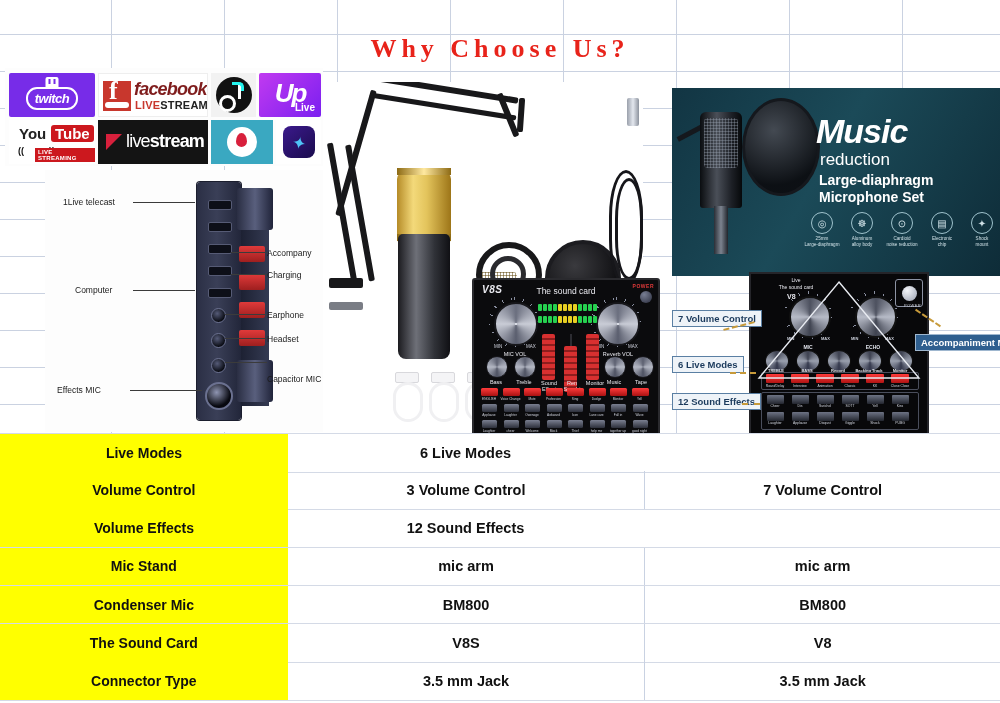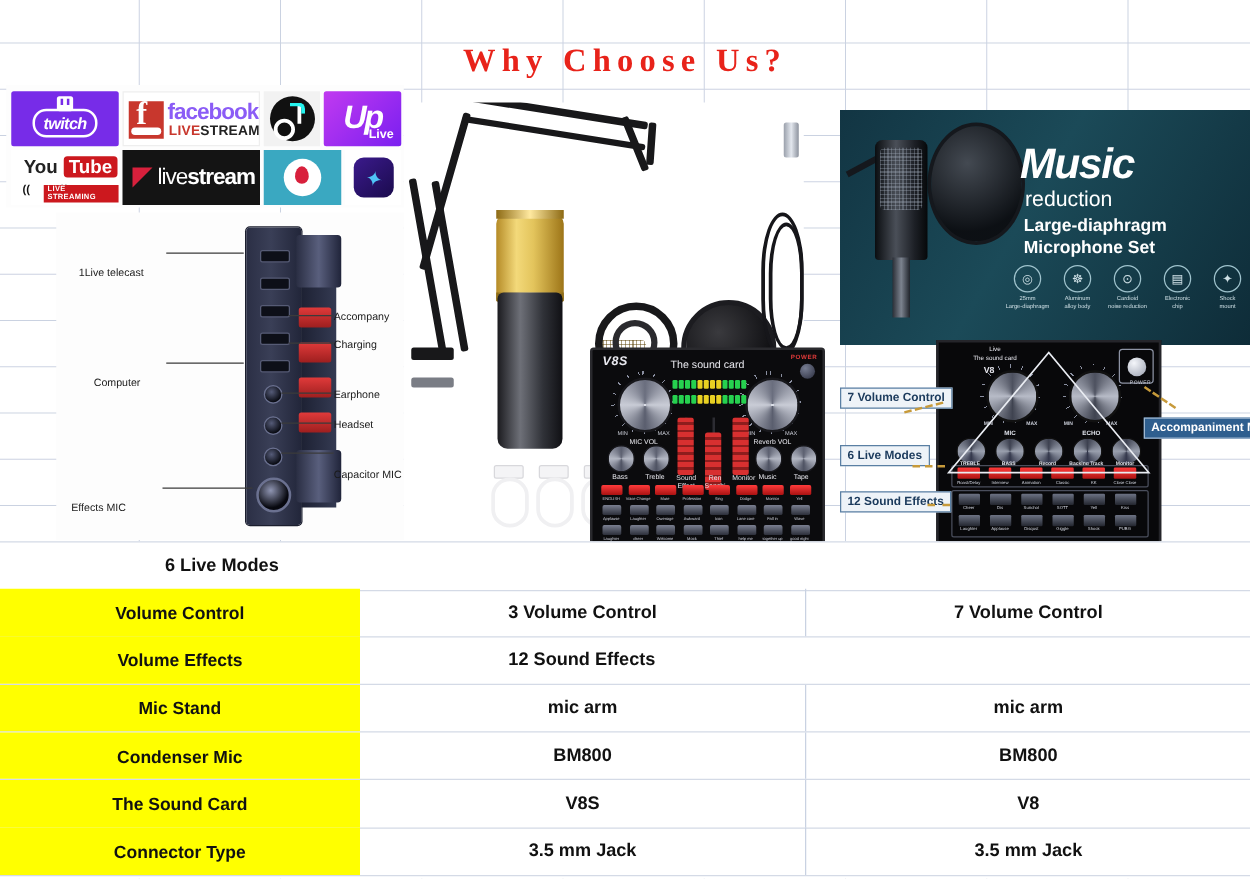--- a/index.html
+++ b/index.html
@@ -56,21 +56,21 @@
   .lg-fb{left:93px;top:5px;width:110px;height:44px;background:#fff;
          border:1px solid #eee;}
   .fb-film{position:absolute;left:4px;top:7px;width:28px;height:30px;
            background:#c8372d;}
   .fb-film:before{content:"f";position:absolute;left:6px;top:-5px;
            font-size:26px;font-weight:700;color:#fff;
            font-family:"Liberation Serif",serif;}
   .fb-film:after{content:"";position:absolute;left:2px;bottom:3px;width:24px;height:6px;
            background:#fff;border-radius:3px;}
   .fb-name{position:absolute;left:35px;top:5px;font-size:18px;font-weight:700;
-           color:#8b5cf6;letter-spacing:-.8px;}
+           color:#7f1d1d;letter-spacing:-.8px;font-style:italic;}
   .fb-sub{position:absolute;left:36px;top:25px;font-size:11px;font-weight:700;
            letter-spacing:.2px;}
   .fb-sub b:first-child{color:#c8372d;}
   .fb-sub b:last-child{color:#222;}
 
   .lg-tiktok{left:206px;top:5px;width:45px;height:44px;background:#f2f2f2;}
   .tt-circle{width:36px;height:36px;border-radius:50%;background:#111;position:relative;}
   .tt-note{position:absolute;left:12px;top:7px;width:10px;height:15px;
            border-right:3px solid #fff;}
   .tt-note:after{content:"";position:absolute;left:-9px;top:11px;width:11px;height:11px;
@@ -138,21 +138,21 @@
   .pd-jack{position:absolute;left:166px;width:13px;height:13px;border-radius:50%;
     background:radial-gradient(circle at 40% 35%,#555b78,#0a0c14 70%);
     border:1px solid #6b melhores;}
   .pd-jack{border:1px solid #6b7190;}
   .pd-bigjack{position:absolute;left:160px;width:24px;height:24px;border-radius:50%;
     background:radial-gradient(circle at 40% 35%,#8f95b2,#07080f 65%);
     border:2px solid #6b7190;}
 
   .pd-label{position:absolute;font-size:8.5px;color:#1a1a1a;white-space:nowrap;}
   .pd-label.right{left:222px;}
-  .pd-label.left{text-align:right;margin-top:16px;}
+  .pd-label.left{text-align:right;}
   .pd-leader{position:absolute;height:1px;background:#3b3b3b;}
 
   
   #mic-photo{
     position:absolute;left:323px;top:82px;width:320px;height:352px;
     background:#ffffff;overflow:hidden;
   }
   .arm-seg{position:absolute;background:#18181a;border-radius:2px;}
   .mic-body{
     position:absolute;left:75px;top:152px;width:52px;height:125px;
@@ -689,20 +689,21 @@
   <div class="dash" style="left:723px;top:325px;width:32px;transform:rotate(-14deg)"></div>
   <div class="callout light" style="left:672px;top:356px">6 Live Modes</div>
   <div class="dash" style="left:730px;top:372px;width:26px"></div>
   <div class="callout light" style="left:672px;top:393px">12 Sound Effects</div>
   <div class="dash" style="left:742px;top:403px;width:18px"></div>
   <div class="callout" style="left:915px;top:334px">Accompaniment Music</div>
   <div class="dash" style="left:913px;top:317px;width:30px;transform:rotate(34deg)"></div>
 
   <div id="table">
       <div class="trow" style="top: 0px;">
+        <div class="cell feature">Live Modes</div>
         <div class="cell v8">6 Live Modes</div>
       </div>
       <div class="trow" style="top: 38.2px;">
         <div class="cell feature">Volume Control</div>
         <div class="cell v8s">3 Volume Control</div>
         <div class="cell v8">7 Volume Control</div>
       </div>
       <div class="trow" style="top: 76.4px;">
         <div class="cell feature">Volume Effects</div>
         <div class="cell v8">12 Sound Effects</div>

